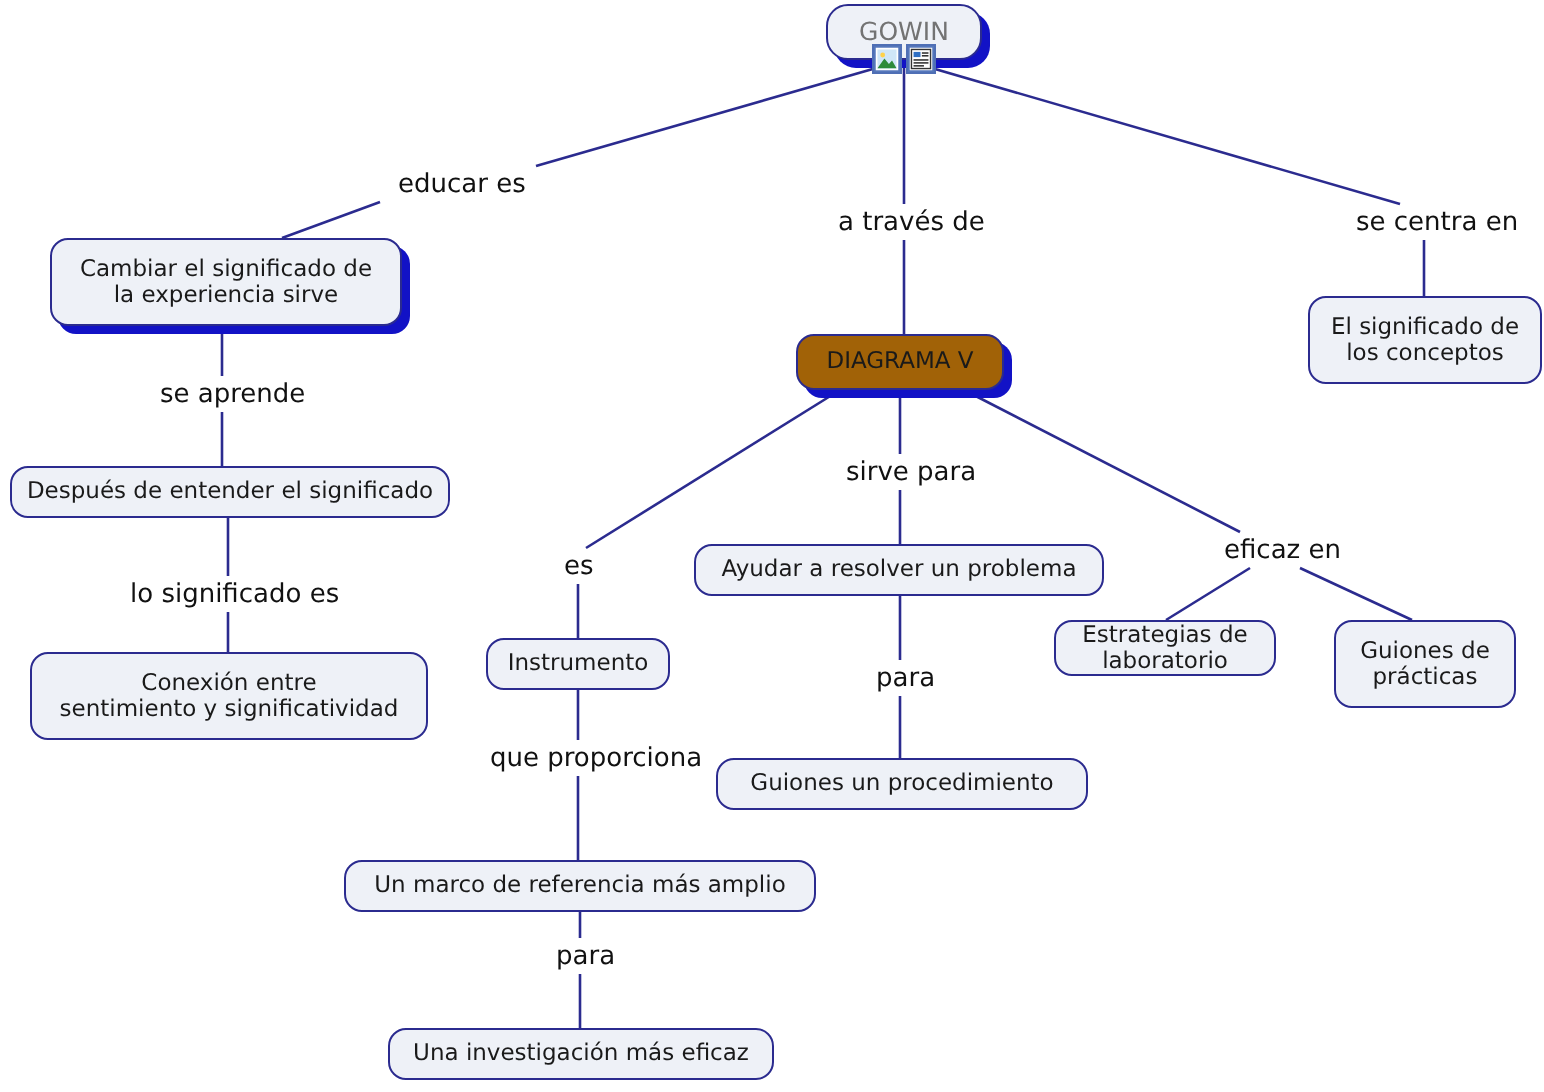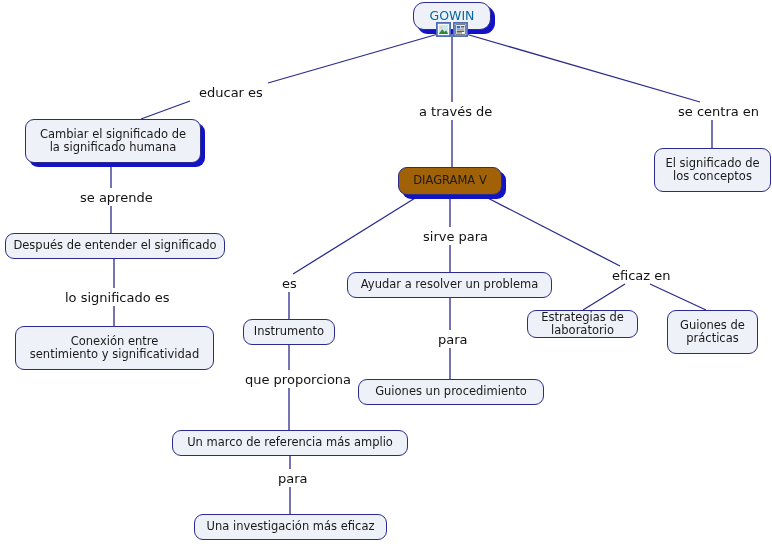--- a/index.html
+++ b/index.html
@@ -101,23 +101,23 @@
       <polyline points="625,284 583,310" fill="none" stroke="#2b2b8f" stroke-width="1.3"></polyline>
       <polyline points="650,284 706,310" fill="none" stroke="#2b2b8f" stroke-width="1.3"></polyline>
       <polyline points="450,298 450,330" fill="none" stroke="#2b2b8f" stroke-width="1.3"></polyline>
       <polyline points="450,348 450,379" fill="none" stroke="#2b2b8f" stroke-width="1.3"></polyline>
       <polyline points="289,345 289,370" fill="none" stroke="#2b2b8f" stroke-width="1.3"></polyline>
       <polyline points="289,388 289,430" fill="none" stroke="#2b2b8f" stroke-width="1.3"></polyline>
       <polyline points="290,456 290,469" fill="none" stroke="#2b2b8f" stroke-width="1.3"></polyline>
       <polyline points="290,487 290,514" fill="none" stroke="#2b2b8f" stroke-width="1.3"></polyline>
     </svg>
   <div id="nodes-layer">
-      <div class="node shadowed root" style="left: 413px; top: 2px; width: 78px; height: 28px; background: rgb(238, 241, 247); border-color: rgb(43, 43, 143); color: #0369a1; box-shadow: rgb(18, 18, 198) 4px 4px 0px 0px;"><span>GOWIN</span></div>
+      <div class="node shadowed root" style="left: 413px; top: 2px; width: 78px; height: 28px; background: rgb(238, 241, 247); border-color: rgb(43, 43, 143); color: #737373; box-shadow: rgb(18, 18, 198) 4px 4px 0px 0px;"><span>GOWIN</span></div>
       <div class="node shadowed" style="left: 25px; top: 119px; width: 176px; height: 44px; background: rgb(238, 241, 247); border-color: rgb(43, 43, 143); color: rgb(26, 26, 26); box-shadow: rgb(18, 18, 198) 4px 4px 0px 0px;"><span>Cambiar el significado de
-la significado humana</span></div>
+la experiencia sirve</span></div>
       <div class="node" style="left: 5px; top: 233px; width: 220px; height: 26px; background: rgb(238, 241, 247); border-color: rgb(43, 43, 143); color: rgb(26, 26, 26);"><span>Después de entender el significado</span></div>
       <div class="node" style="left: 15px; top: 326px; width: 199px; height: 44px; background: rgb(238, 241, 247); border-color: rgb(43, 43, 143); color: rgb(26, 26, 26);"><span>Conexión entre
 sentimiento y significatividad</span></div>
       <div class="node shadowed" style="left: 398px; top: 167px; width: 104px; height: 28px; background: #a16207; border-color: rgb(43, 43, 143); color: rgb(26, 26, 26); box-shadow: rgb(18, 18, 198) 4px 4px 0px 0px;"><span>DIAGRAMA V</span></div>
       <div class="node" style="left: 654px; top: 148px; width: 117px; height: 44px; background: rgb(238, 241, 247); border-color: rgb(43, 43, 143); color: rgb(26, 26, 26);"><span>El significado de
 los conceptos</span></div>
       <div class="node" style="left: 347px; top: 272px; width: 205px; height: 26px; background: rgb(238, 241, 247); border-color: rgb(43, 43, 143); color: rgb(26, 26, 26);"><span>Ayudar a resolver un problema</span></div>
       <div class="node" style="left: 243px; top: 319px; width: 92px; height: 26px; background: rgb(238, 241, 247); border-color: rgb(43, 43, 143); color: rgb(26, 26, 26);"><span>Instrumento</span></div>
       <div class="node" style="left: 358px; top: 379px; width: 186px; height: 26px; background: rgb(238, 241, 247); border-color: rgb(43, 43, 143); color: rgb(26, 26, 26);"><span>Guiones un procedimiento</span></div>
       <div class="node" style="left: 527px; top: 310px; width: 111px; height: 28px; background: rgb(238, 241, 247); border-color: rgb(43, 43, 143); color: rgb(26, 26, 26);"><span>Estrategias de

